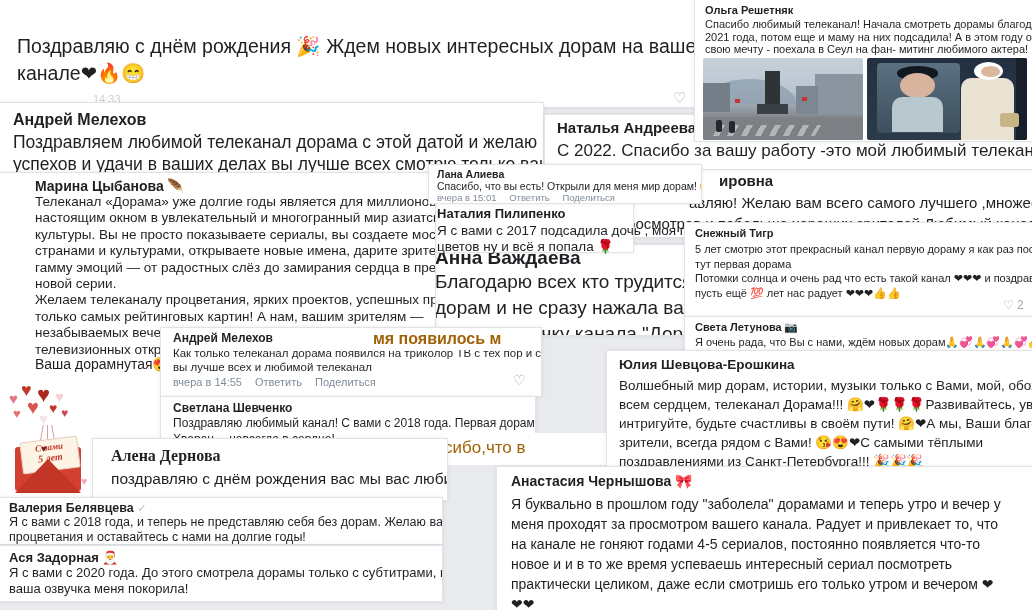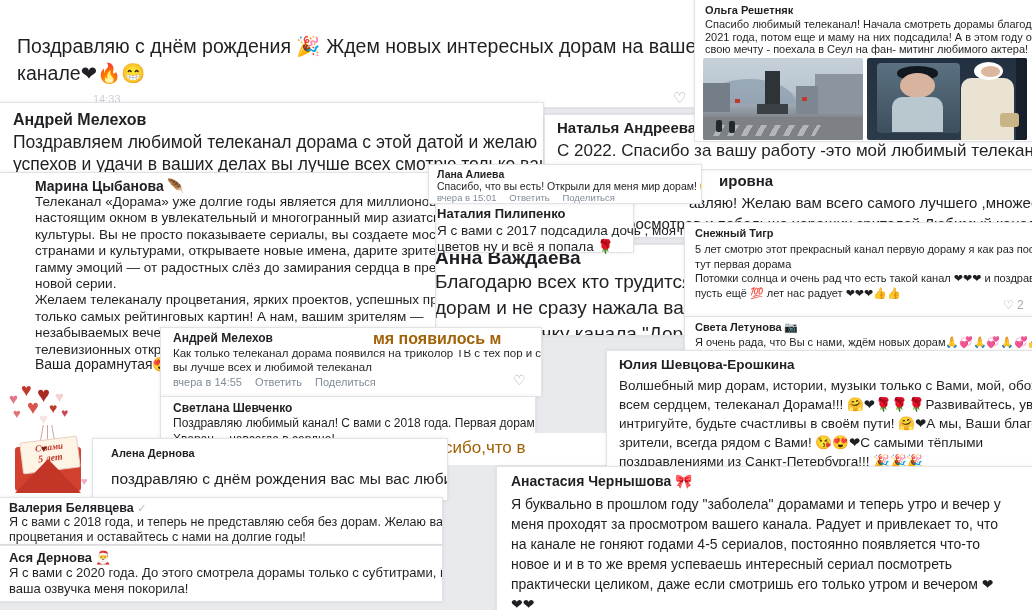--- a/index.html
+++ b/index.html
@@ -52,21 +52,21 @@
   #c-melekhov2 .nm{left:12px;top:3px;font-size:12px;}
   #c-melekhov2 .txt{left:12px;top:19px;font-size:11.5px;line-height:13.5px;}
   #c-melekhov2 .meta{left:12px;top:48px;font-size:11px;}
   #c-melekhov2 .like{left:352px;top:44px;font-size:14px;}
 
   #c-shevchenko{left:160px;top:396px;width:376px;height:61px;z-index:5;}
   #c-shevchenko .nm{left:12px;top:4px;font-size:12px;}
   #c-shevchenko .txt{left:12px;top:19px;font-size:12px;line-height:15.5px;}
 
   #c-dernova{left:92px;top:438px;width:356px;height:63px;z-index:7;}
-  #c-dernova .nm{left:18px;top:8px;font-size:11px;}
+  #c-dernova .nm{left:18px;top:8px;font-size:16px;font-family:Liberation Serif, serif;}
   #c-dernova .txt{left:18px;top:31px;font-size:15.5px;white-space:nowrap;}
 
   #c-belyavtseva{left:-4px;top:497px;width:447px;height:48px;z-index:7;}
   #c-belyavtseva .nm{left:12px;top:3px;font-size:12.5px;}
   #c-belyavtseva .badge{color:#b3b9c0;font-weight:normal;font-size:11px;}
   #c-belyavtseva .txt{left:12px;top:17px;font-size:12.5px;line-height:15px;}
 
   #c-zadornaya{left:-4px;top:545px;width:447px;height:57px;z-index:7;}
   #c-zadornaya .nm{left:12px;top:4px;font-size:13px;}
   #c-zadornaya .txt{left:12px;top:19px;font-size:13px;line-height:16px;}
@@ -356,21 +356,21 @@
     <span class="abs nm">
       <span>Валерия Белявцева</span>
       <span class="badge">✓</span>
     </span>
     <pre class="abs txt">Я с вами с 2018 года, и теперь не представляю себя без дорам. Желаю вам
 процветания и оставайтесь с нами на долгие годы!</pre>
   </div>
 
   <div class="card" id="c-zadornaya">
     <span class="abs nm">
-      <span>Ася Дернова</span>
+      <span>Ася Задорная</span>
       <span>🎅</span>
     </span>
     <pre class="abs txt">Я с вами с 2020 года. До этого смотрела дорамы только с субтитрами, но
 ваша озвучка меня покорила!</pre>
   </div>
 
   <div class="card" id="c-chernyshova">
     <span class="abs nm">
       <span>Анастасия Чернышова</span>
       <span>🎀</span>

